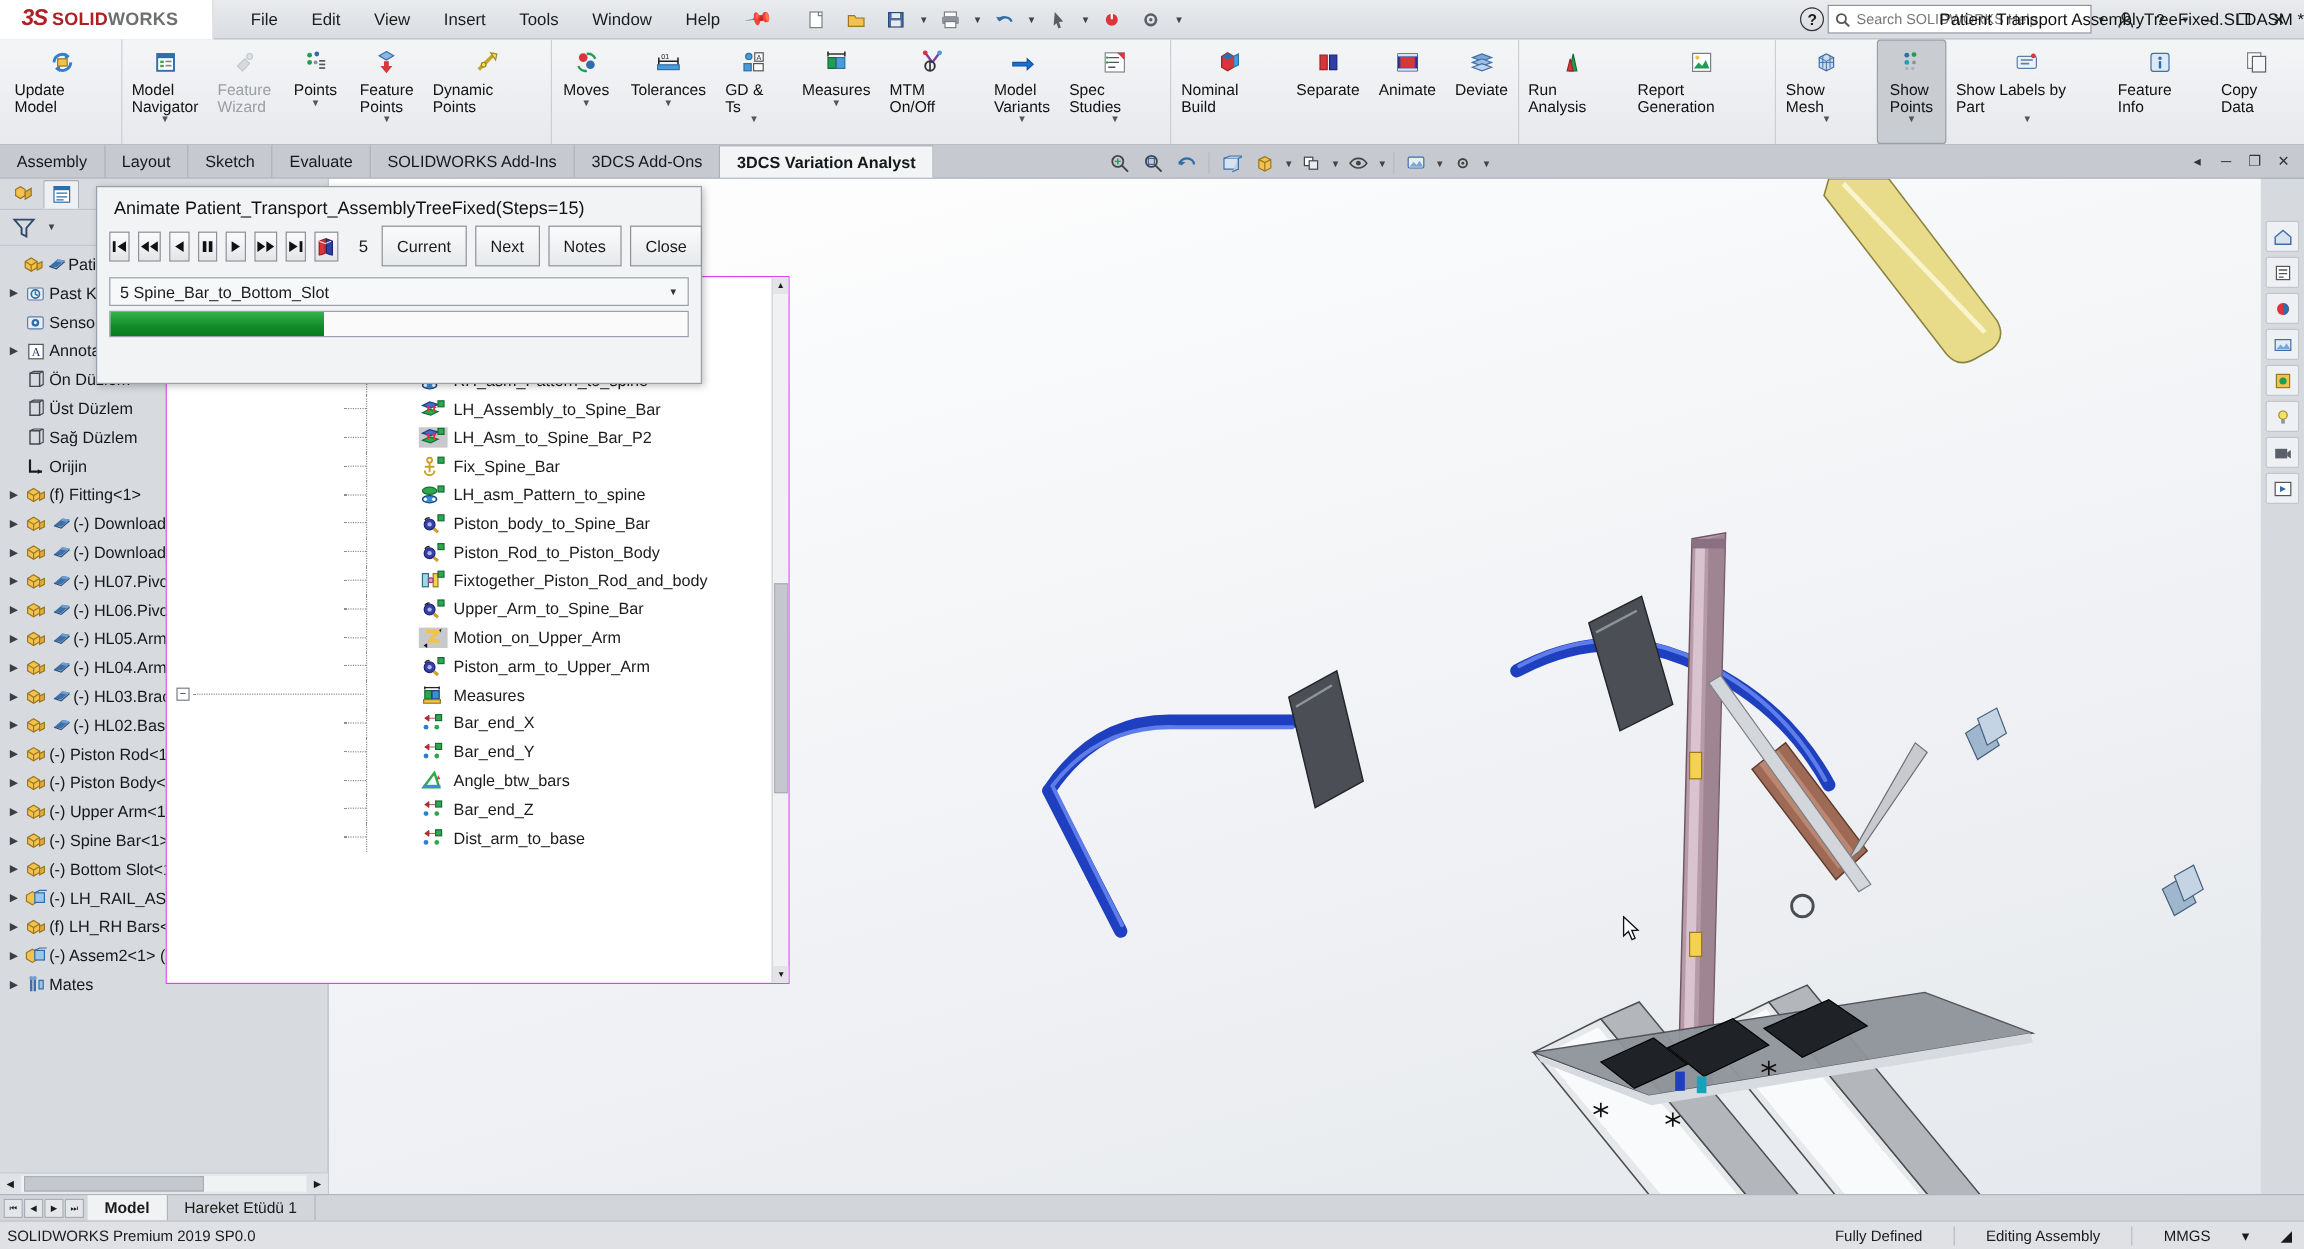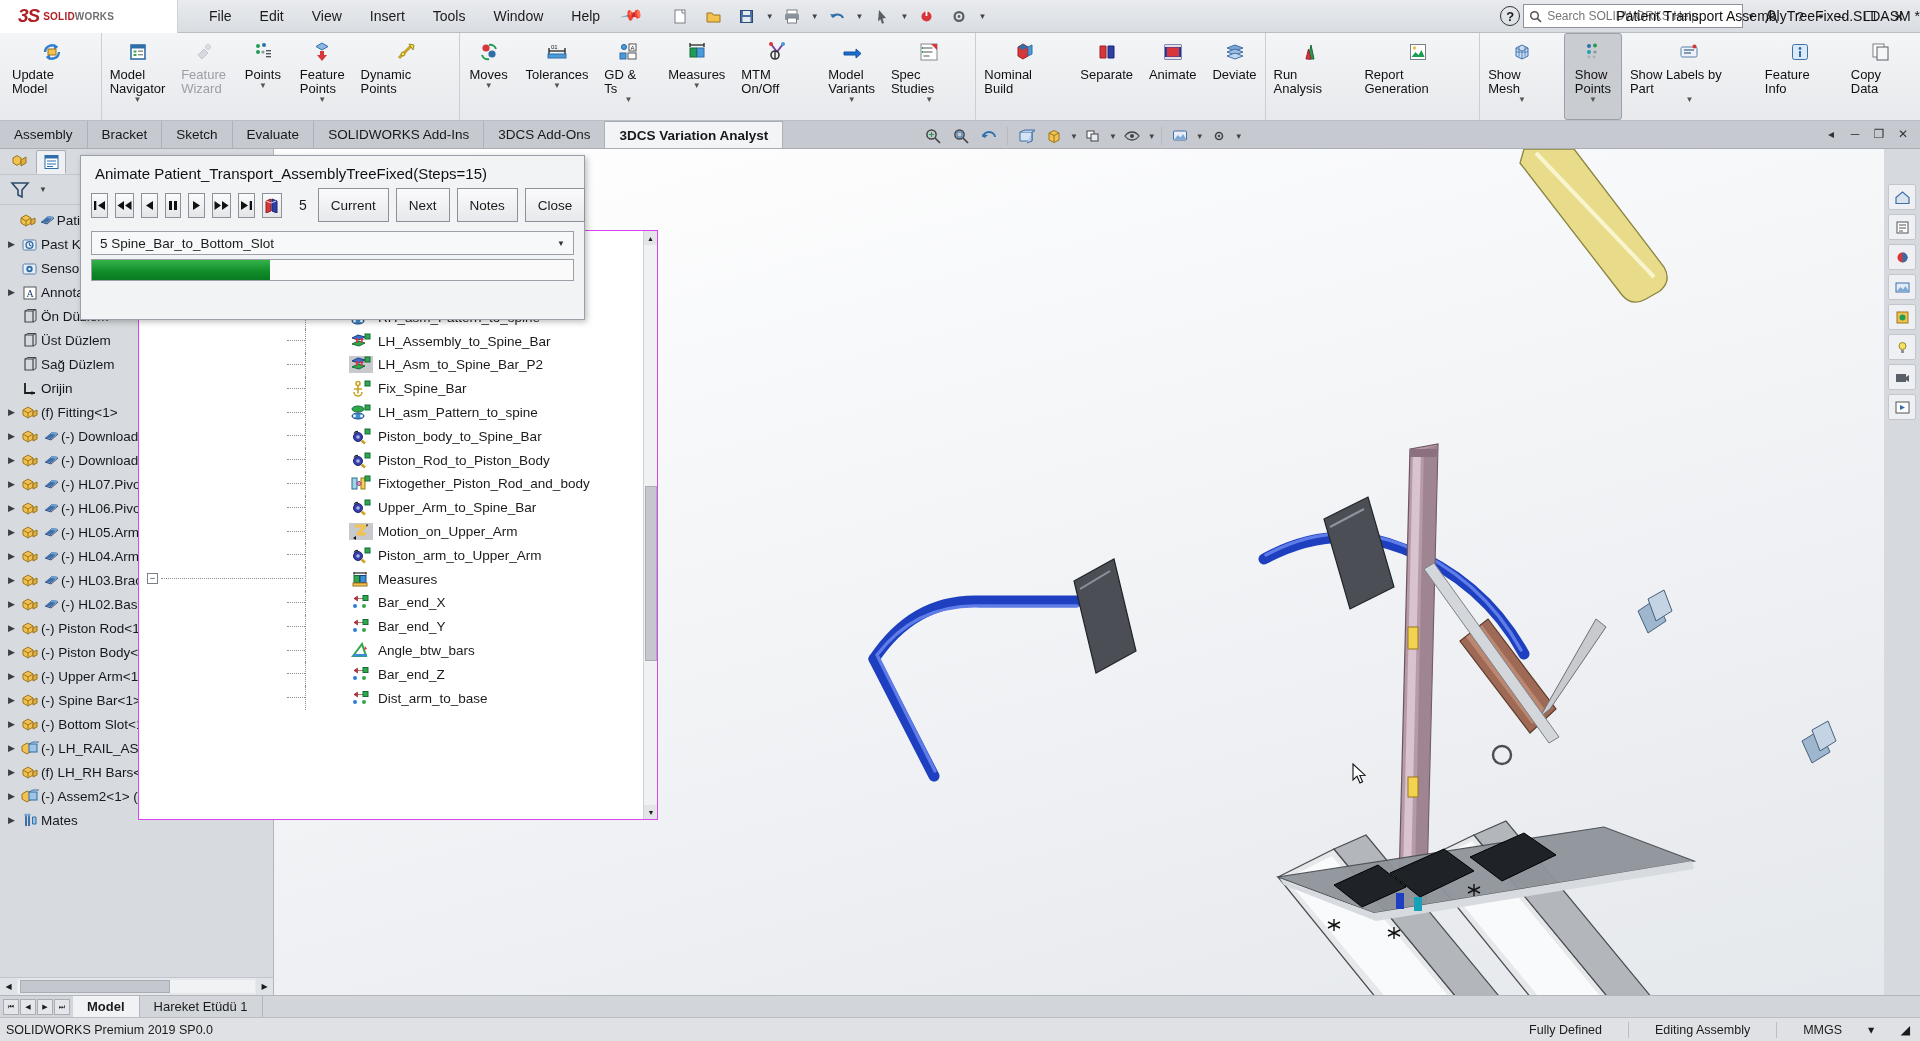--- a/index.html
+++ b/index.html
@@ -17,21 +17,21 @@
     background: linear-gradient(#e9ebee, #d9dce1);
     border-bottom: 1px solid #b9bdc4;
     display: flex; align-items: center;
   }
   .logo-box {
     width: 178px; height: 33px; background: #fff;
     display: flex; align-items: center; padding-left: 18px;
     border-right: 1px solid #cfd3d8;
   }
   .logo-mark { color: #b01f24; font-size: 19px; font-weight: bold; font-style: italic; letter-spacing: -1px; }
-  .logo-text { font-size: 10px; font-weight: bold; letter-spacing: .2px; margin-left: 4px; }
+  .logo-text { font-size: 15px; font-weight: bold; letter-spacing: .2px; margin-left: 4px; }
   .logo-text .solid { color: #b01f24; }
   .logo-text .works { color: #6d6f73; font-weight: 600; }
 
   .menubar { display: flex; align-items: center; margin-left: 18px; gap: 2px; }
   .menubar .mi {
     padding: 5px 13px; font-size: 14px; color: #1b1b1b; border-radius: 2px; cursor: default;
   }
   .pin-icon { margin-left: 8px; color: #2a6099; font-size: 15px; transform: rotate(35deg); }
 
   .qat { display: flex; align-items: center; margin-left: 24px; gap: 3px; }
@@ -613,21 +613,21 @@
               <rect x="7" y="6" width="11" height="13" fill="#f4f6f8" stroke="#5a5f66"></rect>
             </svg>
         </span>
         <span class="lbl">Copy Data</span>
       </div>
     </div>
   </div>
 
   <div class="tabrow">
     <div class="tab">Assembly</div>
-    <div class="tab">Bracket</div>
+    <div class="tab">Layout</div>
     <div class="tab">Sketch</div>
     <div class="tab">Evaluate</div>
     <div class="tab">SOLIDWORKS Add-Ins</div>
     <div class="tab">3DCS Add-Ons</div>
     <div class="tab sel">3DCS Variation Analyst</div>
   </div>
 
   <div class="viewbar">
     <div class="vbtn">
       <svg width="18" height="18" viewBox="0 0 18 18">

